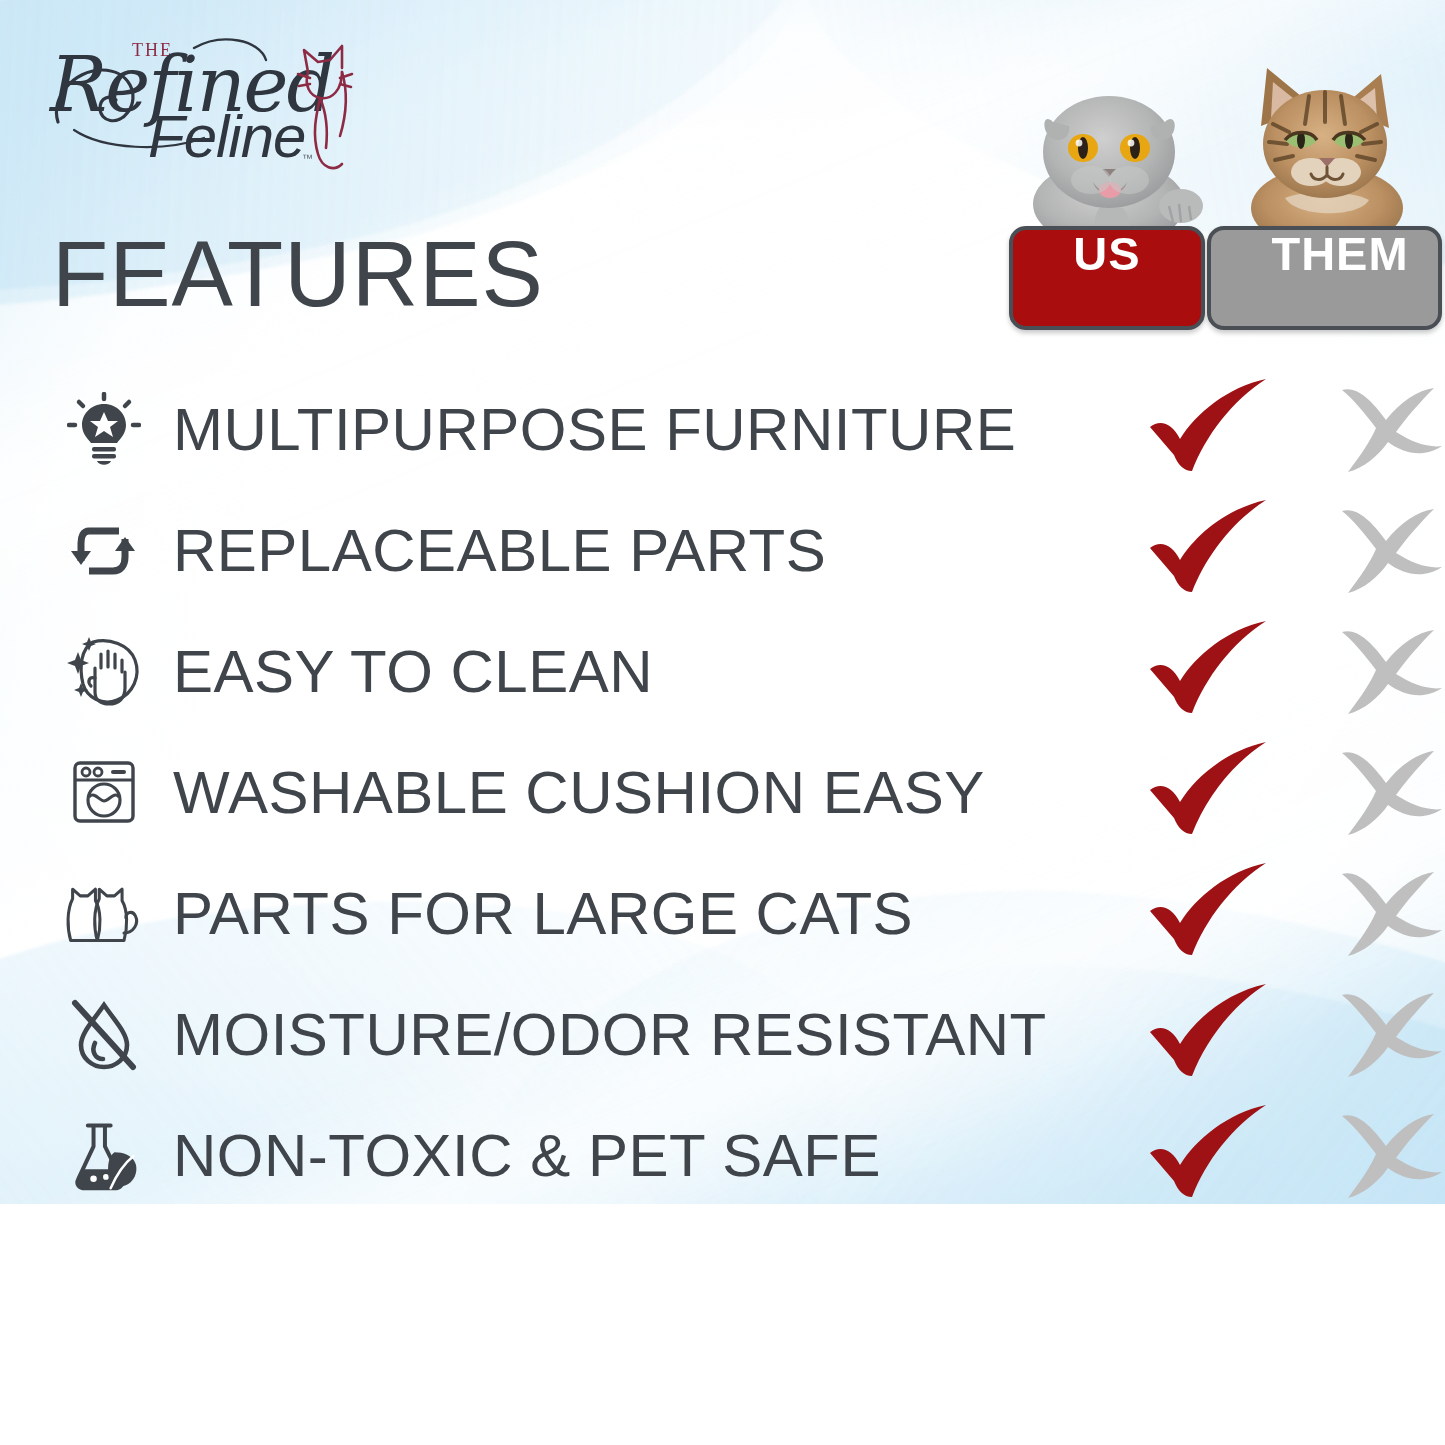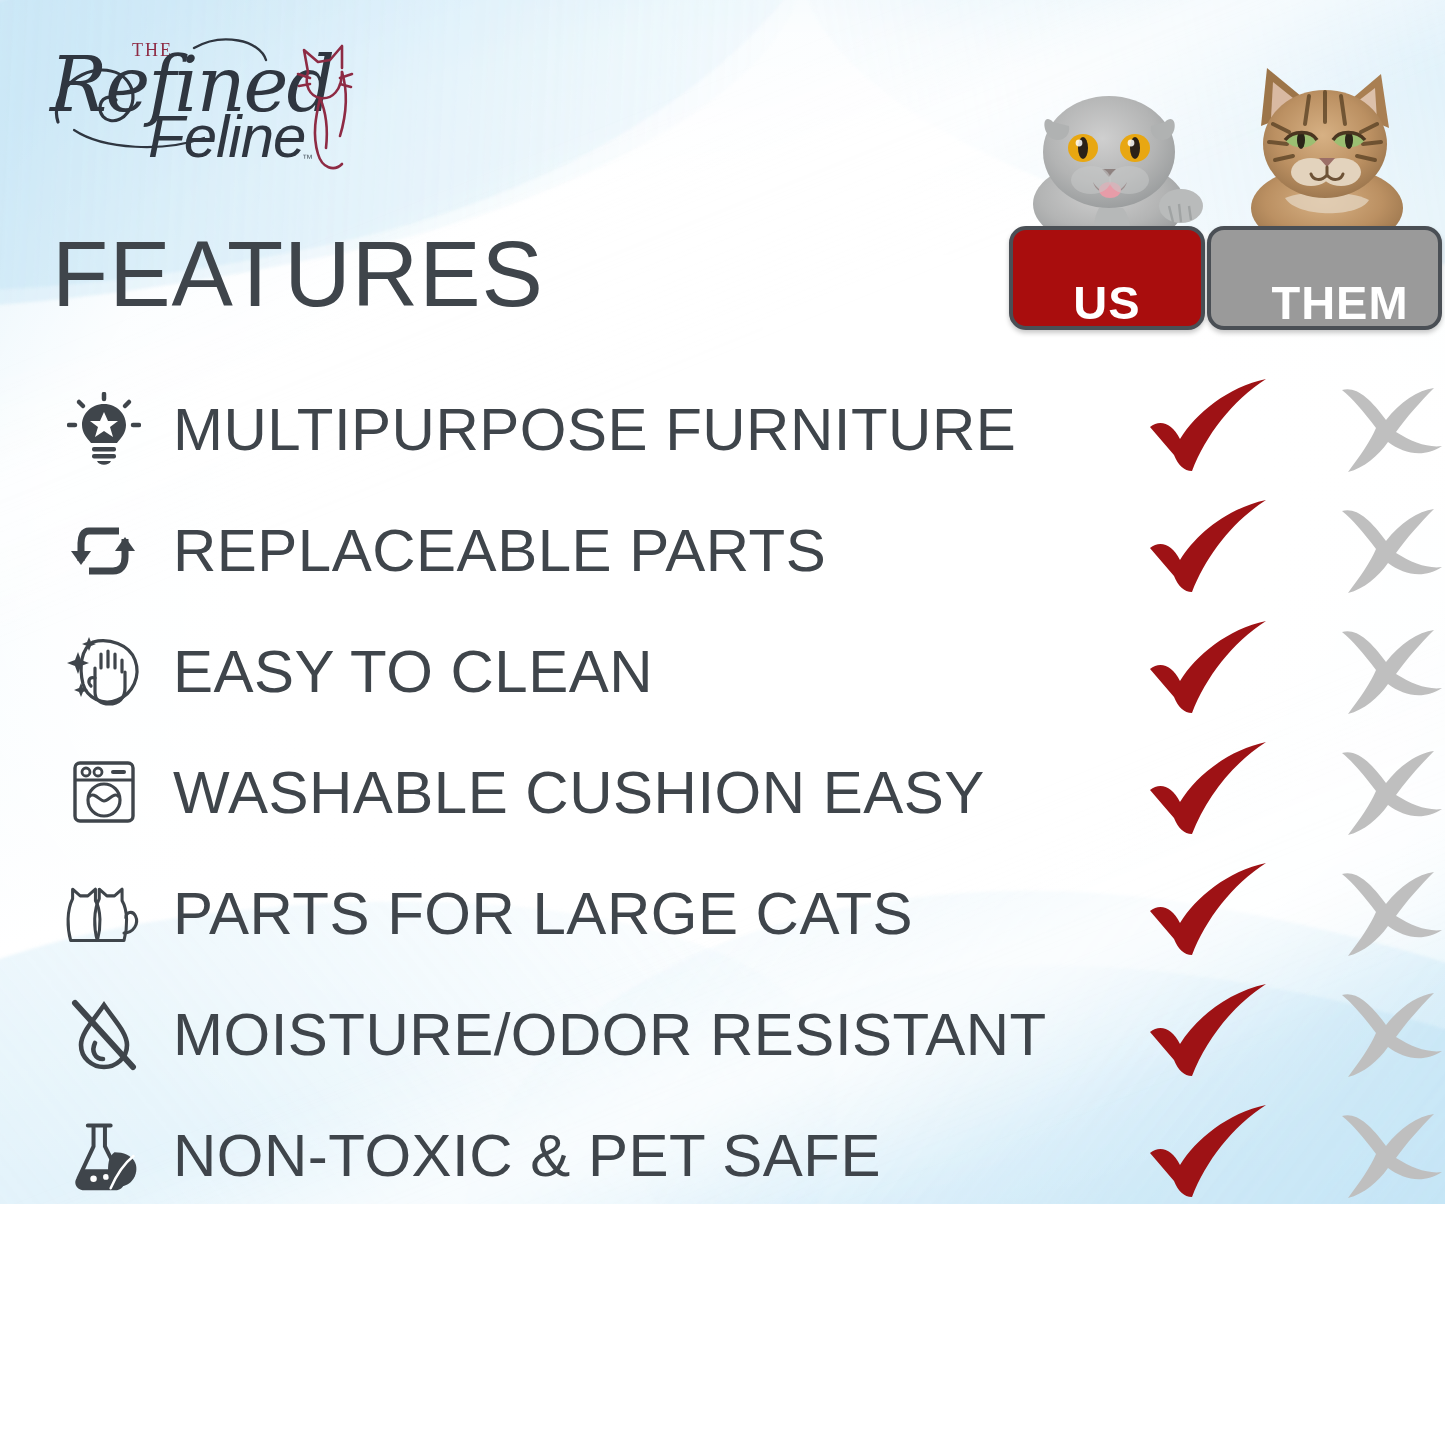--- a/index.html
+++ b/index.html
@@ -115,21 +115,21 @@
   .cat-grey { left: 6px; top: 8px; }
   .cat-tabby { left: 216px; top: 0px; }
 
   .badge {
     position: absolute;
     top: 178px;
     height: 96px;
     border-radius: 17px;
     border: 4px solid #4a4f55;
     display: flex;
-    align-items: flex-end;
+    align-items: flex-start;
     justify-content: center;
     box-shadow: 0 3px 5px rgba(0,0,0,0.22);
   }
   .badge span {
     color: #ffffff;
     font-weight: 700;
     font-size: 47px;
     letter-spacing: 1px;
     line-height: 1;
   }

